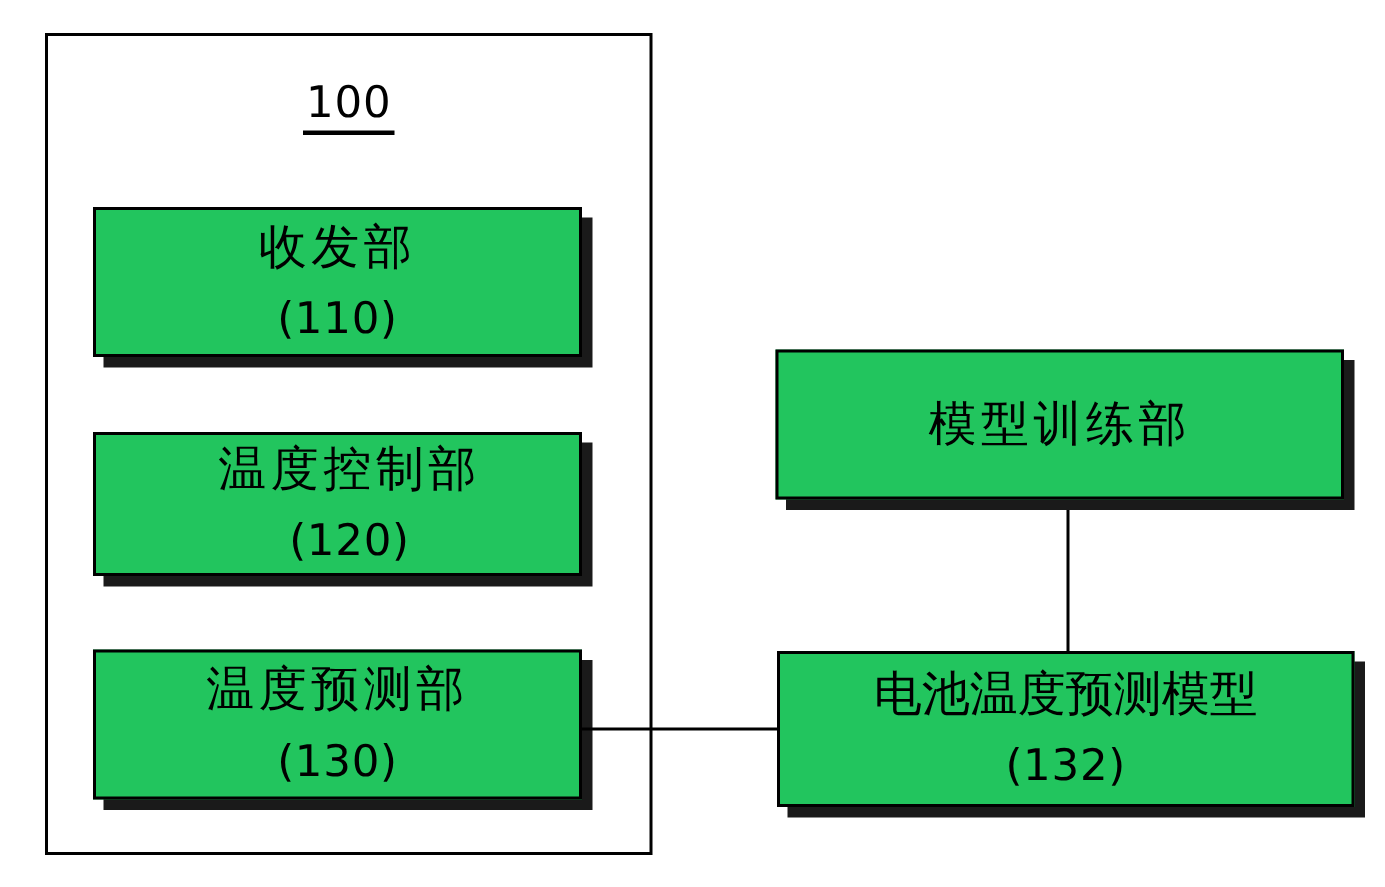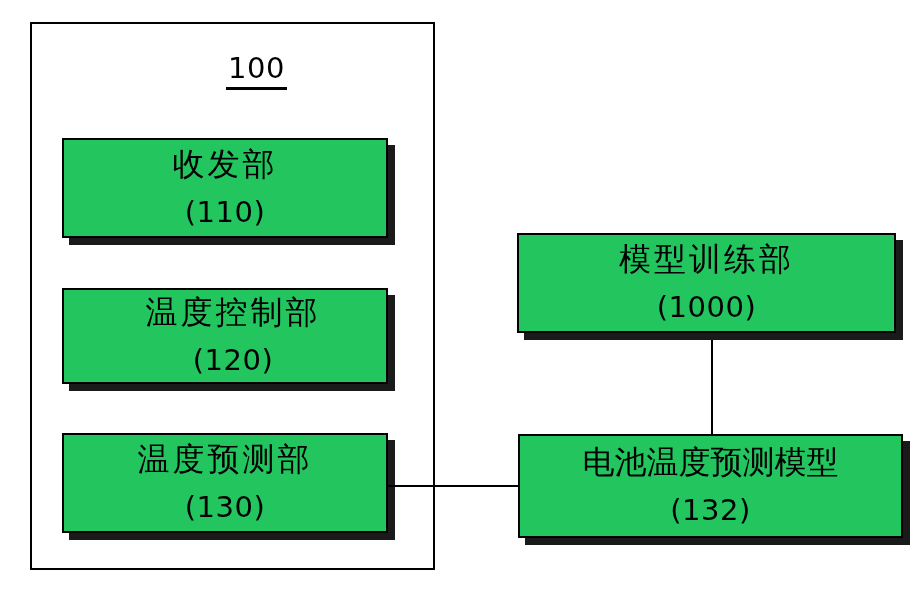--- a/index.html
+++ b/index.html
@@ -34,21 +34,20 @@
   .ref-label {
     position: absolute;
     left: 0;
     top: 30px;
     width: 100%;
     text-align: center;
     font-size: 29px;
     line-height: 1;
     color: #000000;
     letter-spacing: 0.5px;
-    margin-left: 24px;
   }
   .ref-label .ref-text {
     display: inline-block;
     border-bottom: 3px solid #000000;
     padding: 0 2px 4px 2px;
   }
 
   
   .module-box {
     position: absolute;
@@ -129,21 +128,20 @@
     <div class="module-ref">(120)</div>
   </div>
 
   <div class="module-box" id="box-130">
     <div class="module-title">温度预测部</div>
     <div class="module-ref">(130)</div>
   </div>
 
   <div class="module-box" id="box-1000">
     <div class="module-title">模型训练部</div>
-    <div class="module-ref">(1000)</div>
   </div>
 
   <div class="module-box" id="box-132">
     <div class="module-title tight">电池温度预测模型</div>
     <div class="module-ref">(132)</div>
   </div>
 
   <div class="connector-h" id="connector-130-132"></div>
 
   <div class="connector-v" id="connector-1000-132"></div>

